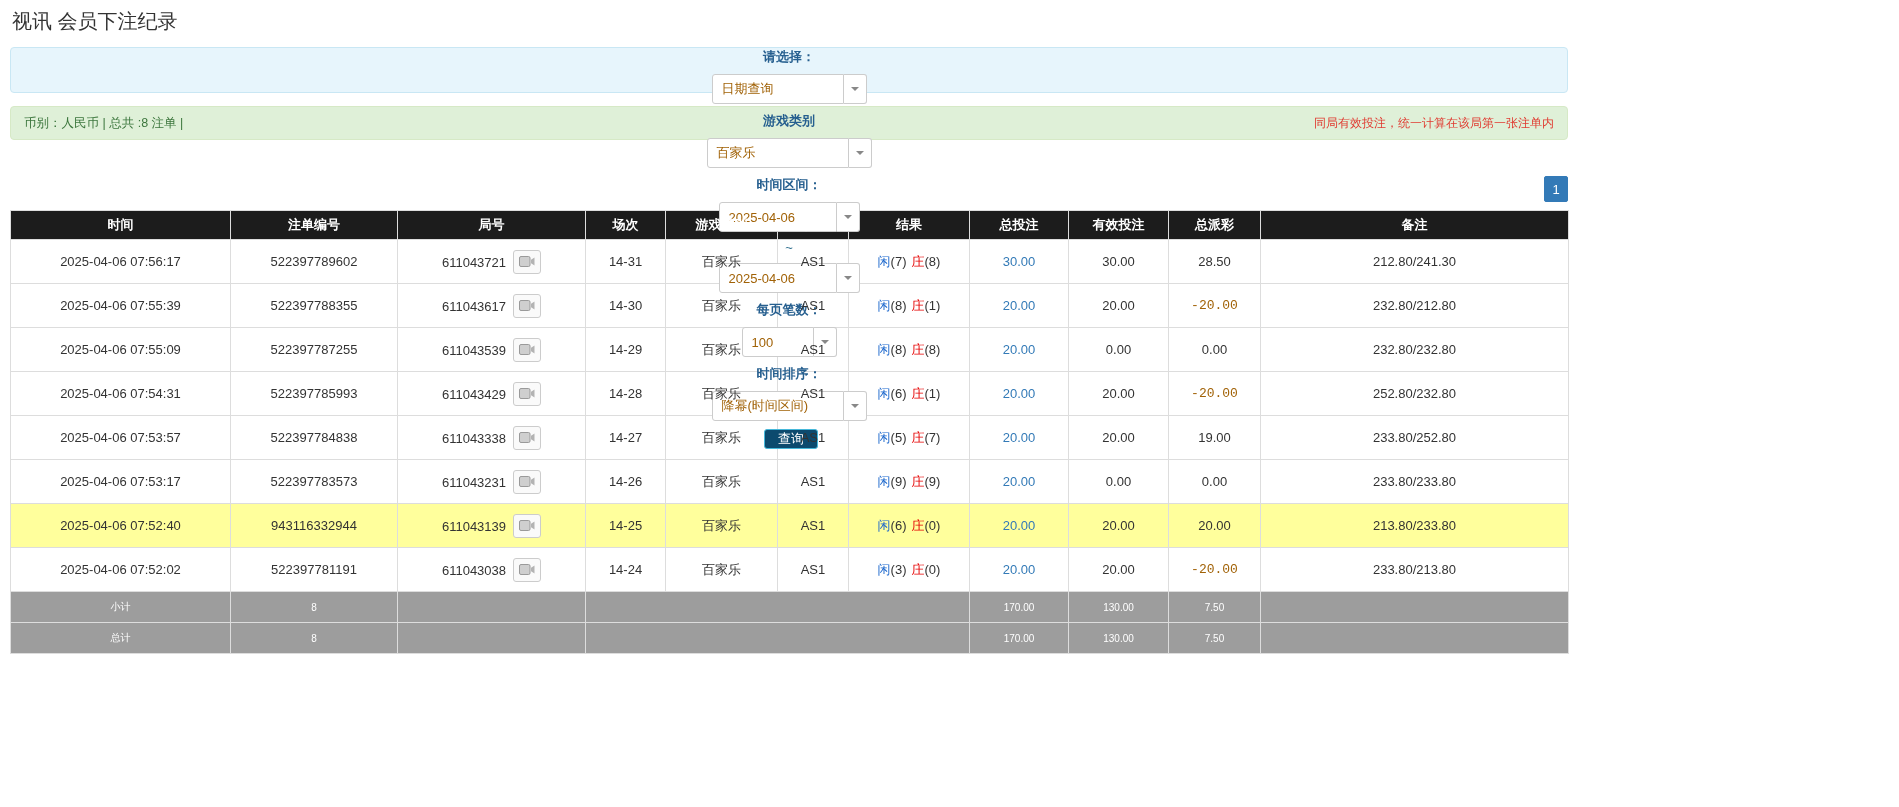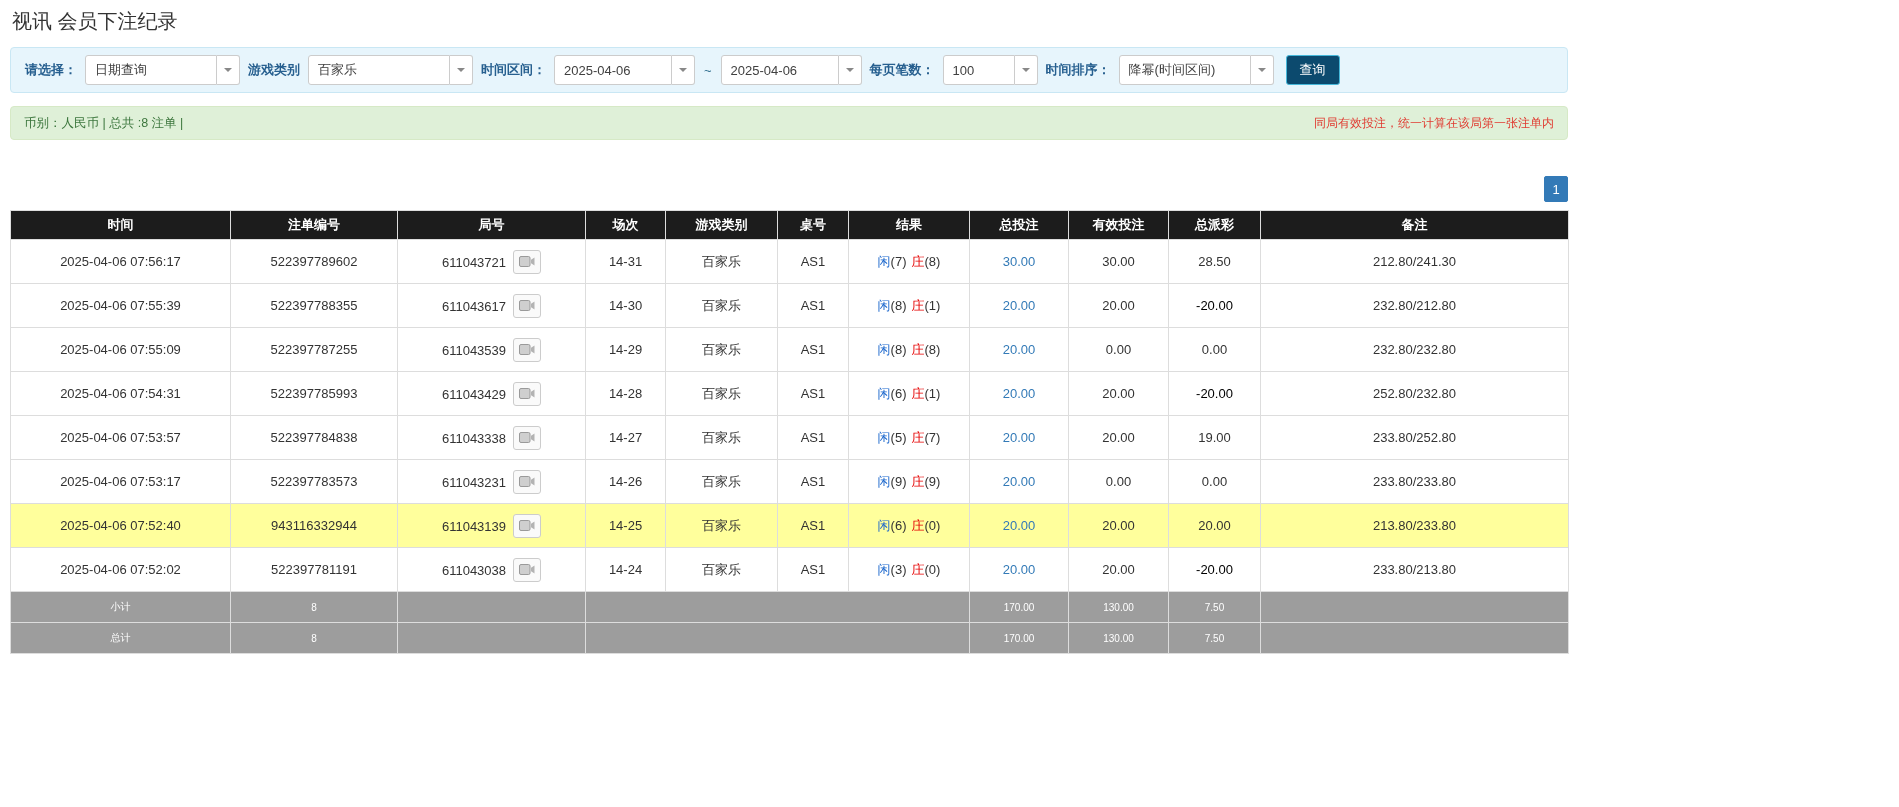--- a/index.html
+++ b/index.html
@@ -9,28 +9,28 @@
     width:1899px; height:807px; overflow:hidden;
   }
   .page { padding:6px 10px 0 10px; }
   .content { width:1558px; }
 
   .page-title { font-size:20px; font-weight:400; color:#333; margin:2px 0 12px 2px; }
 
   
   .filter-bar {
     background:#e7f5fc; border:1px solid #c9e7f4; border-radius:4px;
-    height:46px; display:flex; align-items:center; padding:0 14px; gap:8px;
+    height:46px; display:flex; align-items:center; padding:0 14px; gap:8px;flex-direction:column;
   }
   .filter-label { color:#265f8f; font-weight:700; white-space:nowrap; }
   .combo { display:inline-flex; height:30px; cursor:pointer; }
   .combo-value {
     background:#fff; border:1px solid #ccc; border-right:1px solid #ccc;
     border-radius:3px 0 0 3px; display:flex; align-items:center;
-    padding:0 9px; height:30px; color:#404040; white-space:nowrap;
+    padding:0 9px; height:30px; color:#a16207; white-space:nowrap;
   }
   .combo-btn {
     width:23px; height:30px; background:#fff; border:1px solid #ccc; border-left:none;
     border-radius:0 3px 3px 0; display:flex; align-items:center; justify-content:center;
   }
   .caret { width:0; height:0; border-left:4px solid transparent; border-right:4px solid transparent; border-top:4px solid #888; }
   .w-select { min-width:132px; }
   .w-game { min-width:142px; }
   .w-date { min-width:118px; }
   .w-pp { min-width:72px; }
@@ -67,21 +67,21 @@
   td {
     border:1px solid #ddd; text-align:center; height:44px; font-size:13px;
     color:#333; background:#fff; overflow:hidden; white-space:nowrap;
   }
   tr.highlight td { background:#ffff9c; }
   .footer-row td { background:#9d9d9d; color:#fff; height:31px; font-size:10px; }
 
   .res-p { color:#1a66cc; }
   .res-b { color:#e60000; margin-left:5px; }
   .bet-link { color:#337ab7; text-decoration:none; cursor:pointer; }
-  .negative { color:#000000; }
+  .negative { color:#a16207;font-family:Liberation Mono, monospace; }
 
   .replay-btn {
     display:inline-flex; align-items:center; justify-content:center;
     width:28px; height:24px; border:1px solid #ccc; background:#fafafa; border-radius:3px;
     margin-left:7px; vertical-align:middle; cursor:pointer;
   }
   .round-id { vertical-align:middle; }
 </style>
 </head>
 <body>

